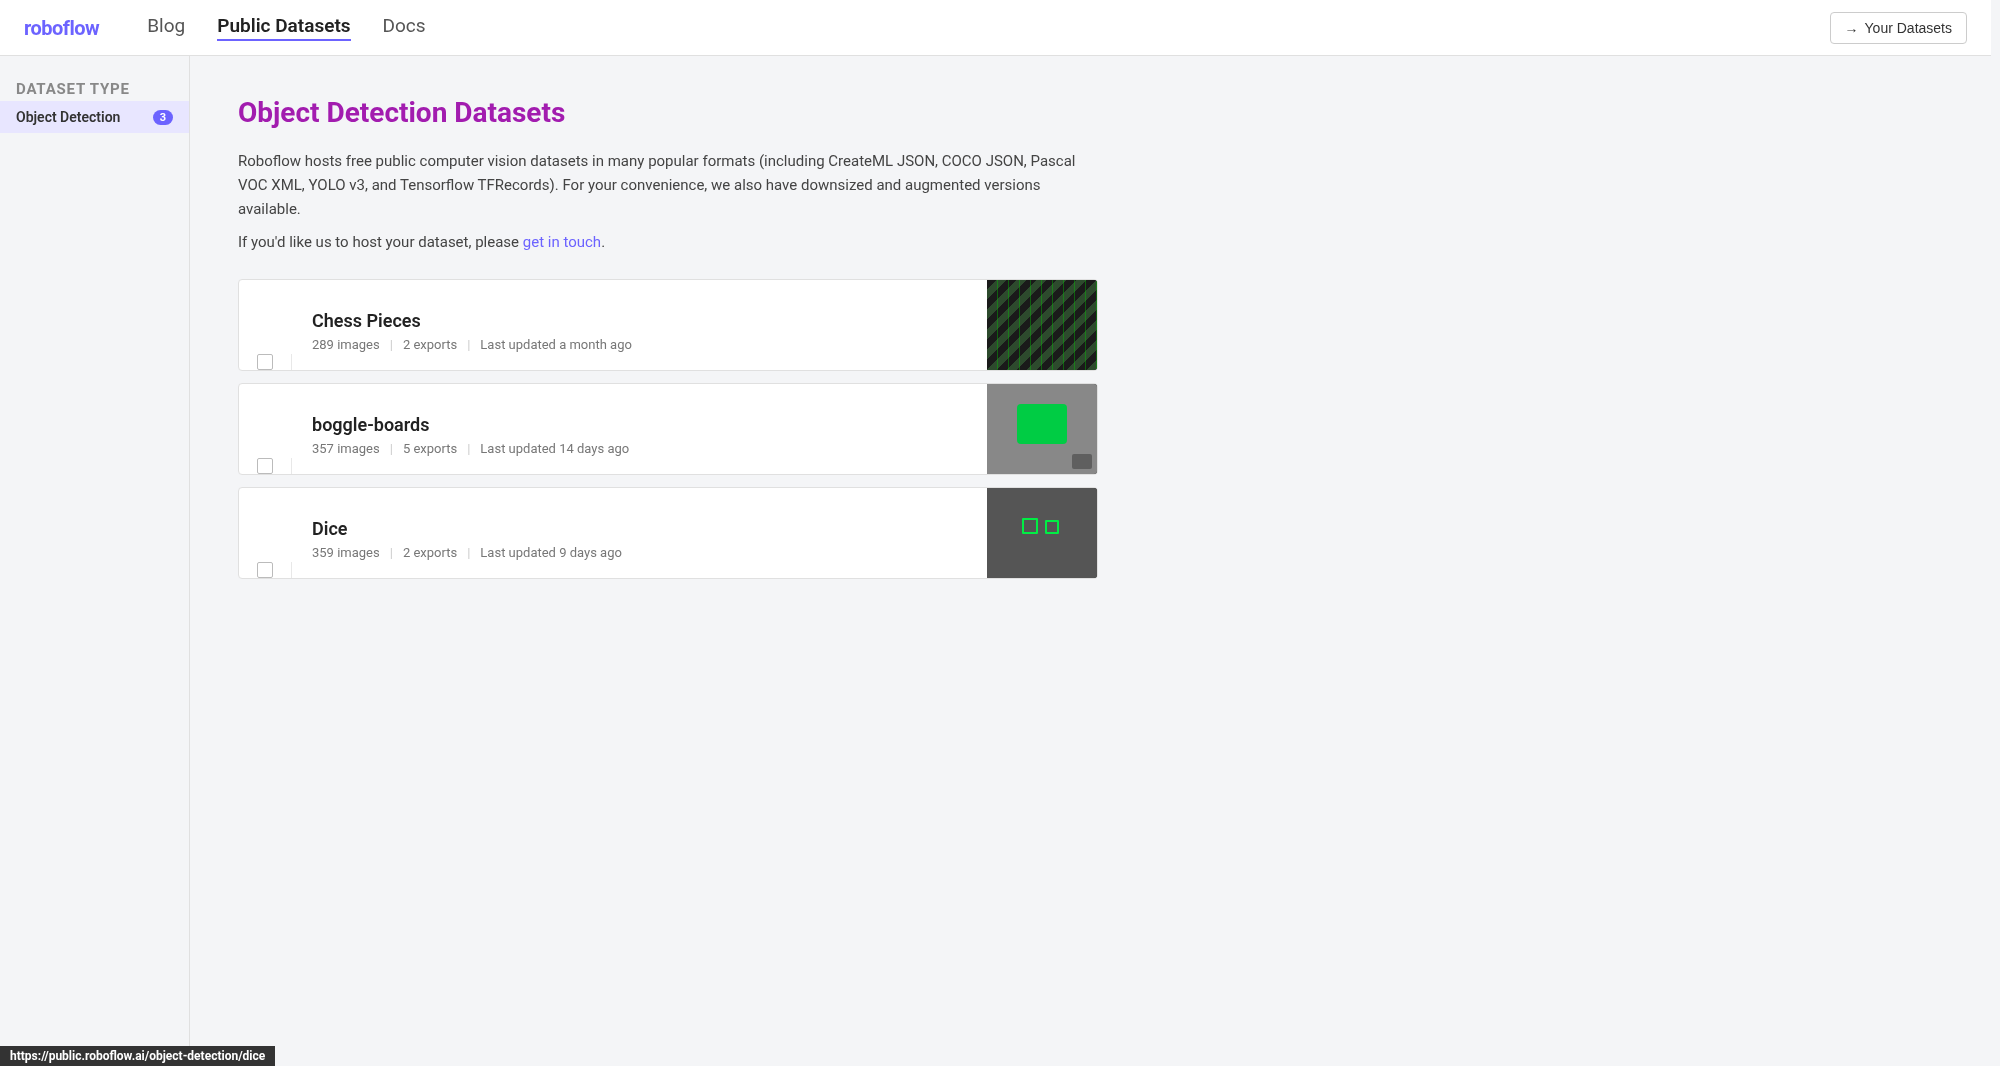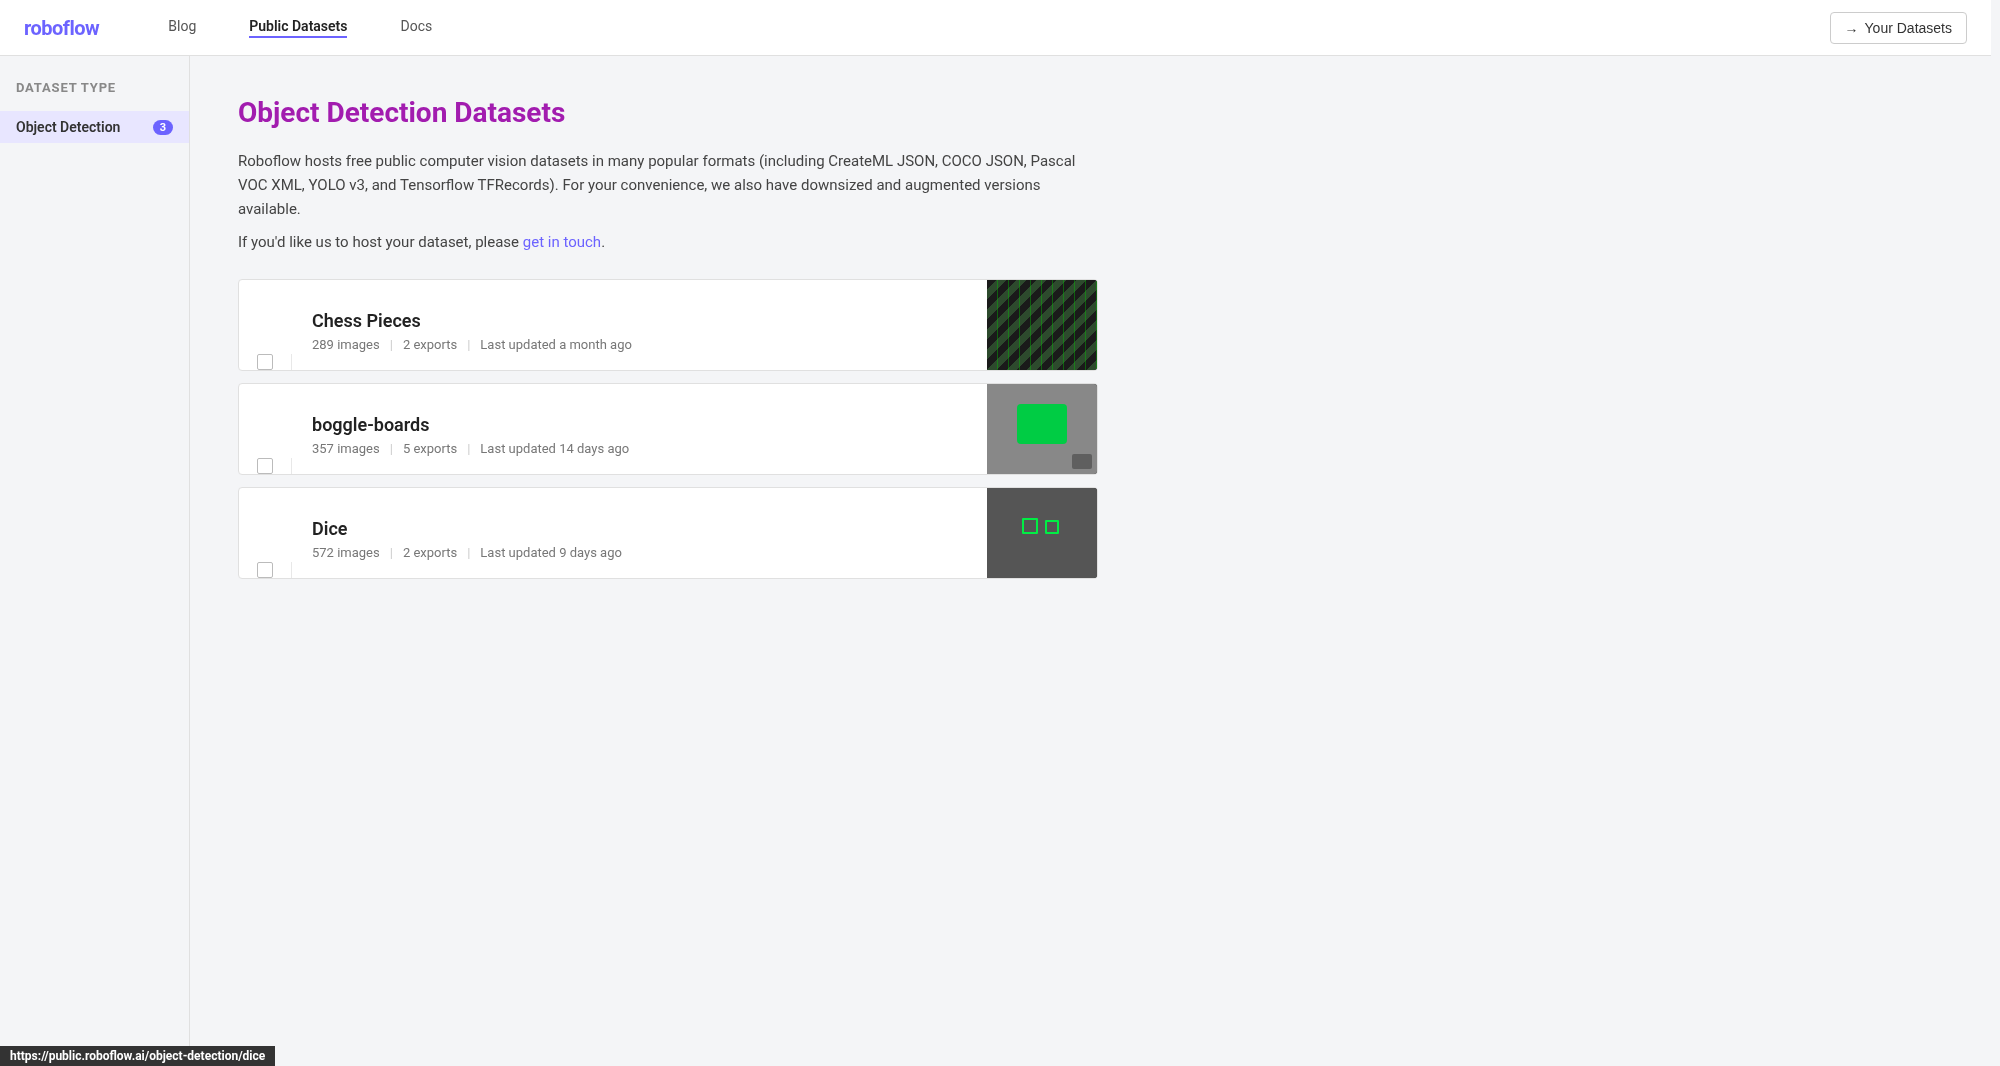--- a/index.html
+++ b/index.html
@@ -19,26 +19,25 @@
     }
     .logo {
       font-size: 20px;
       font-weight: 700;
       color: #6c63ff;
       margin-right: 48px;
       letter-spacing: -0.5px;
     }
     .nav { display: flex; gap: 32px; flex: 1; }
     .nav-item {
-      font-size: 14px;
+      font-size: 19px;
       color: #555;
       text-decoration: none;
       padding-bottom: 2px;
       cursor: pointer;
-      margin-left: 21px;
     }
     .nav-item.active {
       color: #222;
       font-weight: 600;
       border-bottom: 2px solid #6c63ff;
     }
     .header-right { margin-left: auto; }
     .your-datasets-btn {
       background: #fff;
       border: 1px solid #ccc;
@@ -61,26 +60,26 @@
 
     
     .sidebar {
       width: 190px;
       background: #f4f5f7;
       border-right: 1px solid #e0e0e0;
       padding: 24px 0;
       flex-shrink: 0;
     }
     .sidebar-section-title {
-      font-size: 13px;
+      font-size: 15px;
       font-weight: 700;
       color: #888;
       text-transform: uppercase;
       letter-spacing: 0.8px;
-      padding: 0 16px 16px;
+      padding: 0 16px 3px;
     }
     .sidebar-item {
       display: flex;
       align-items: center;
       justify-content: center;
       padding: 8px 16px;
       cursor: pointer;
       border-radius: 0;
       font-size: 14px;
       color: #333;
@@ -338,21 +337,21 @@
       </div>
     </div>
 
     <div class="dataset-card">
       <div class="card-checkbox-area">
         <div class="card-checkbox"></div>
       </div>
       <div class="card-body">
         <div class="card-title">Dice</div>
         <div class="card-meta">
-          <span>572 images</span>
+          <span>359 images</span>
           <span class="meta-sep">|</span>
           <span>2 exports</span>
           <span class="meta-sep">|</span>
           <span>Last updated 9 days ago</span>
         </div>
       </div>
       <div class="card-image">
         <div class="thumb-dice"></div>
       </div>
     </div>

